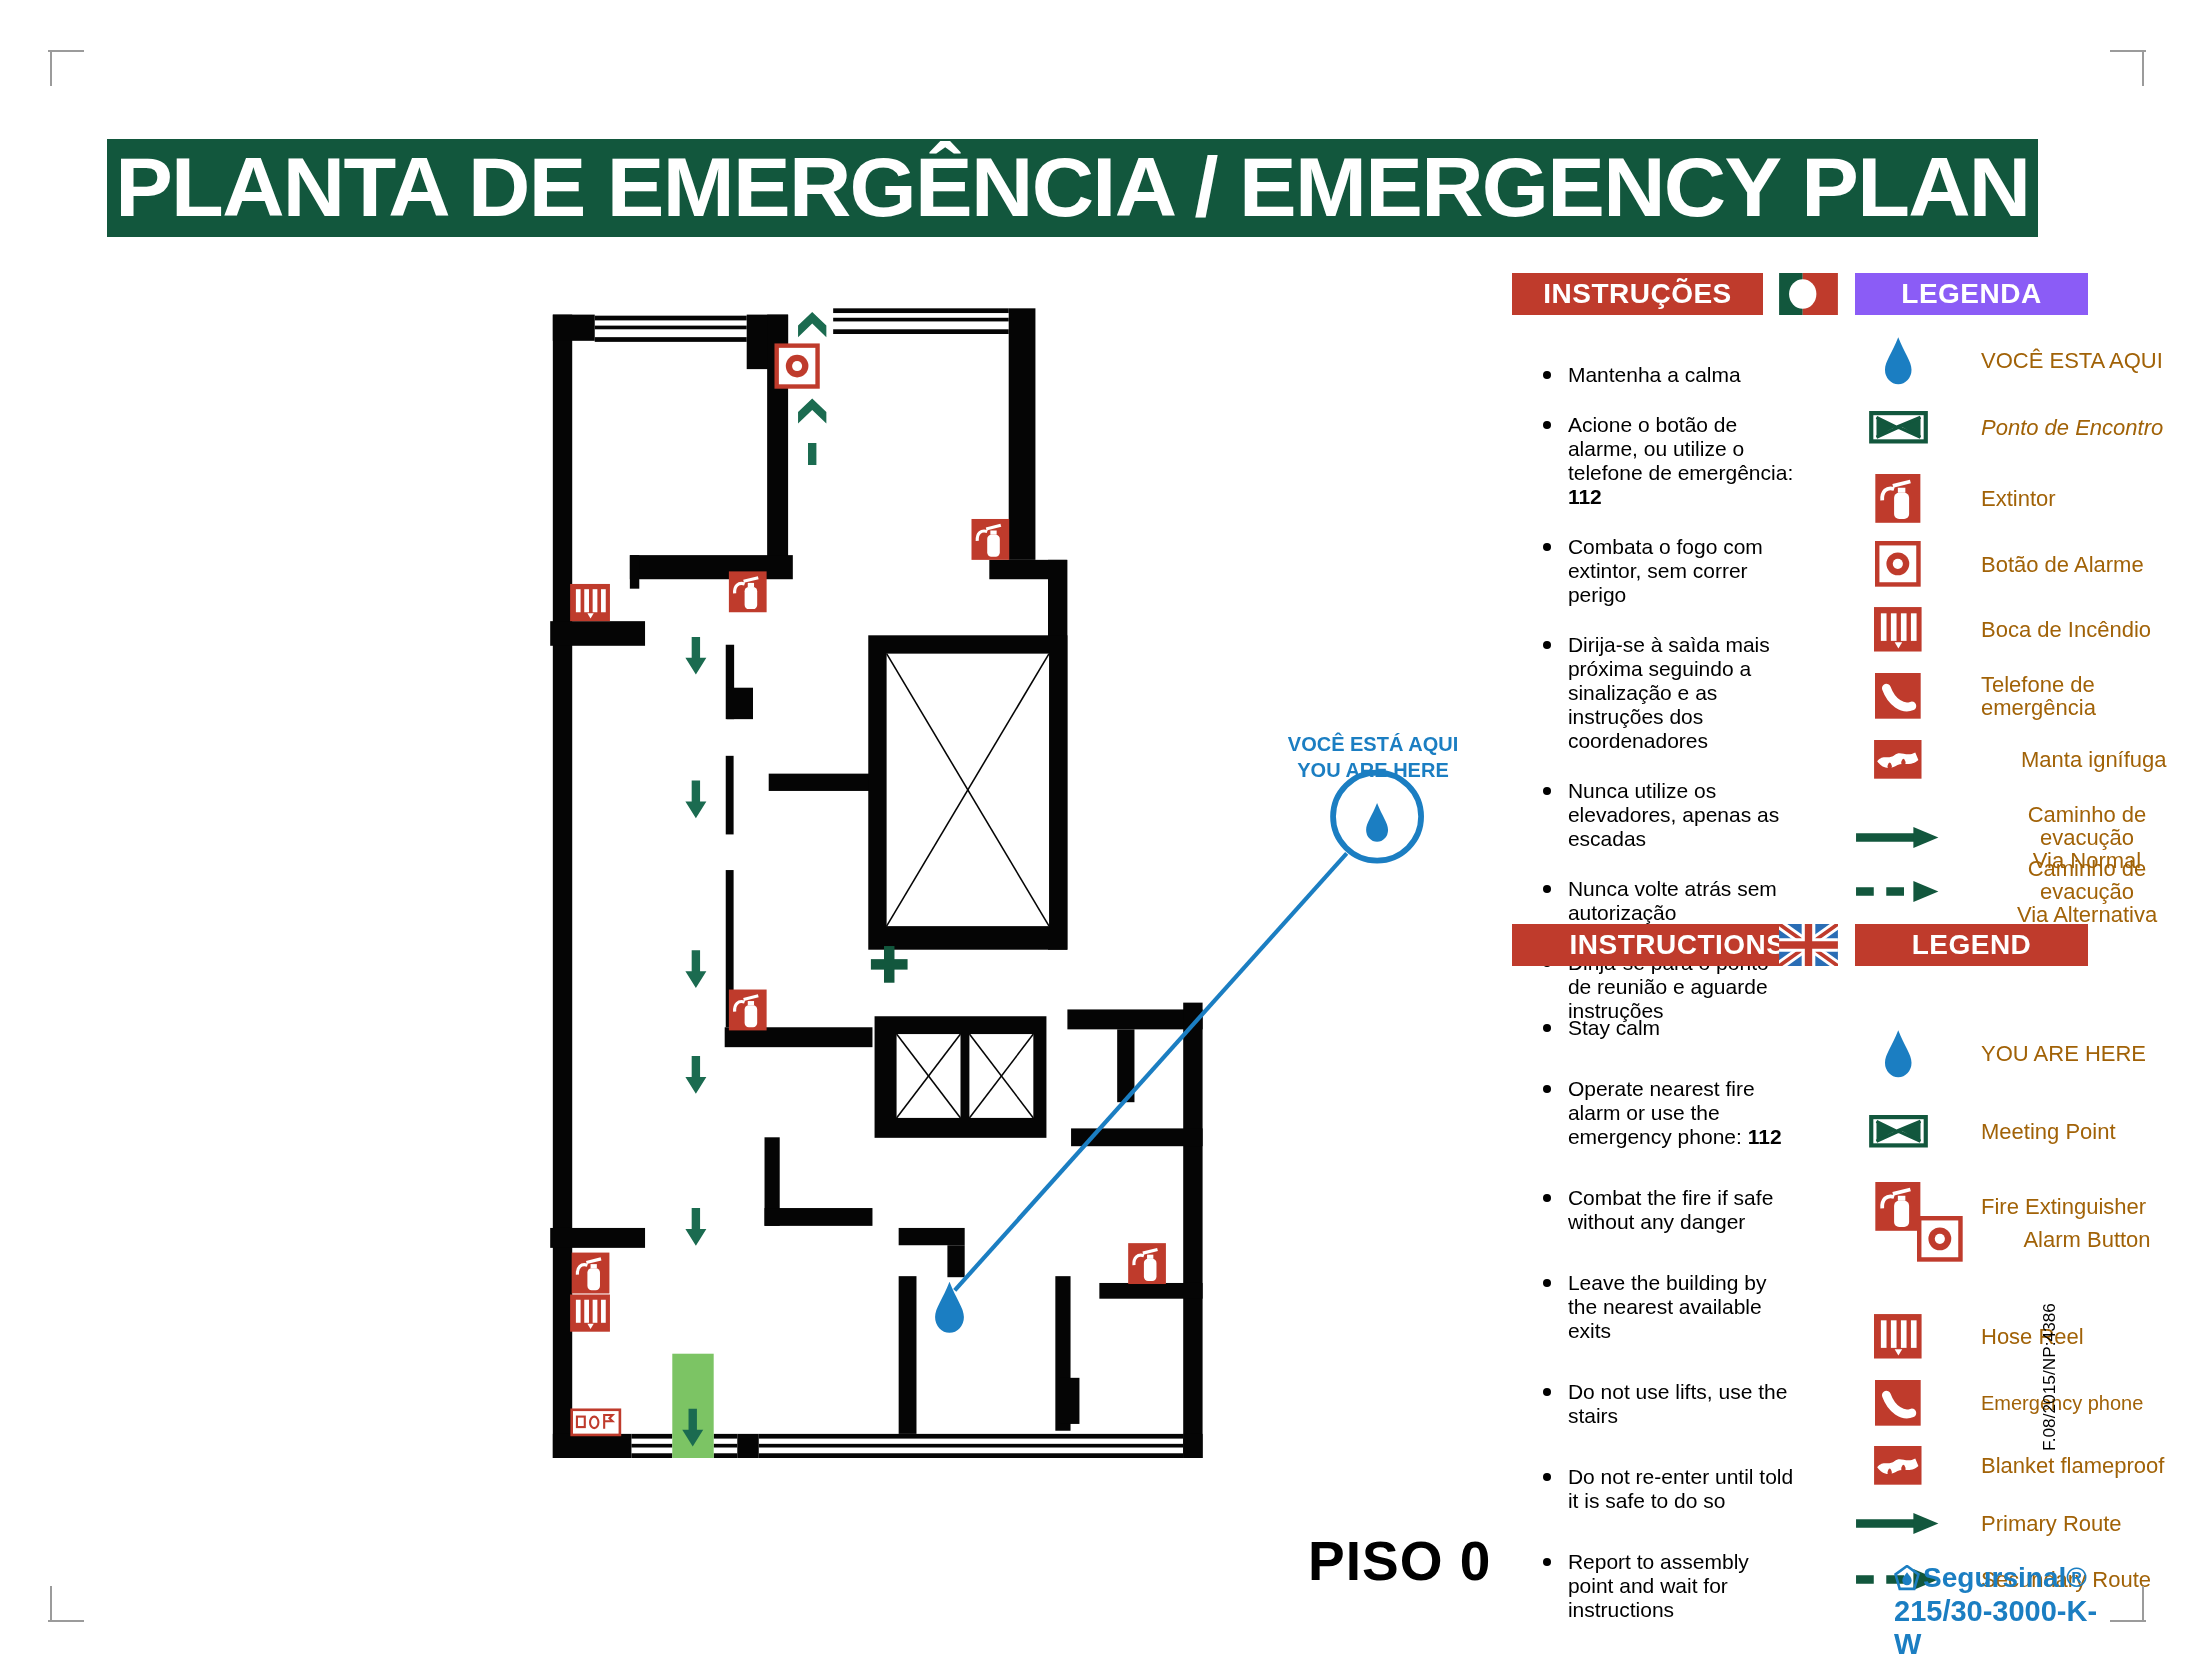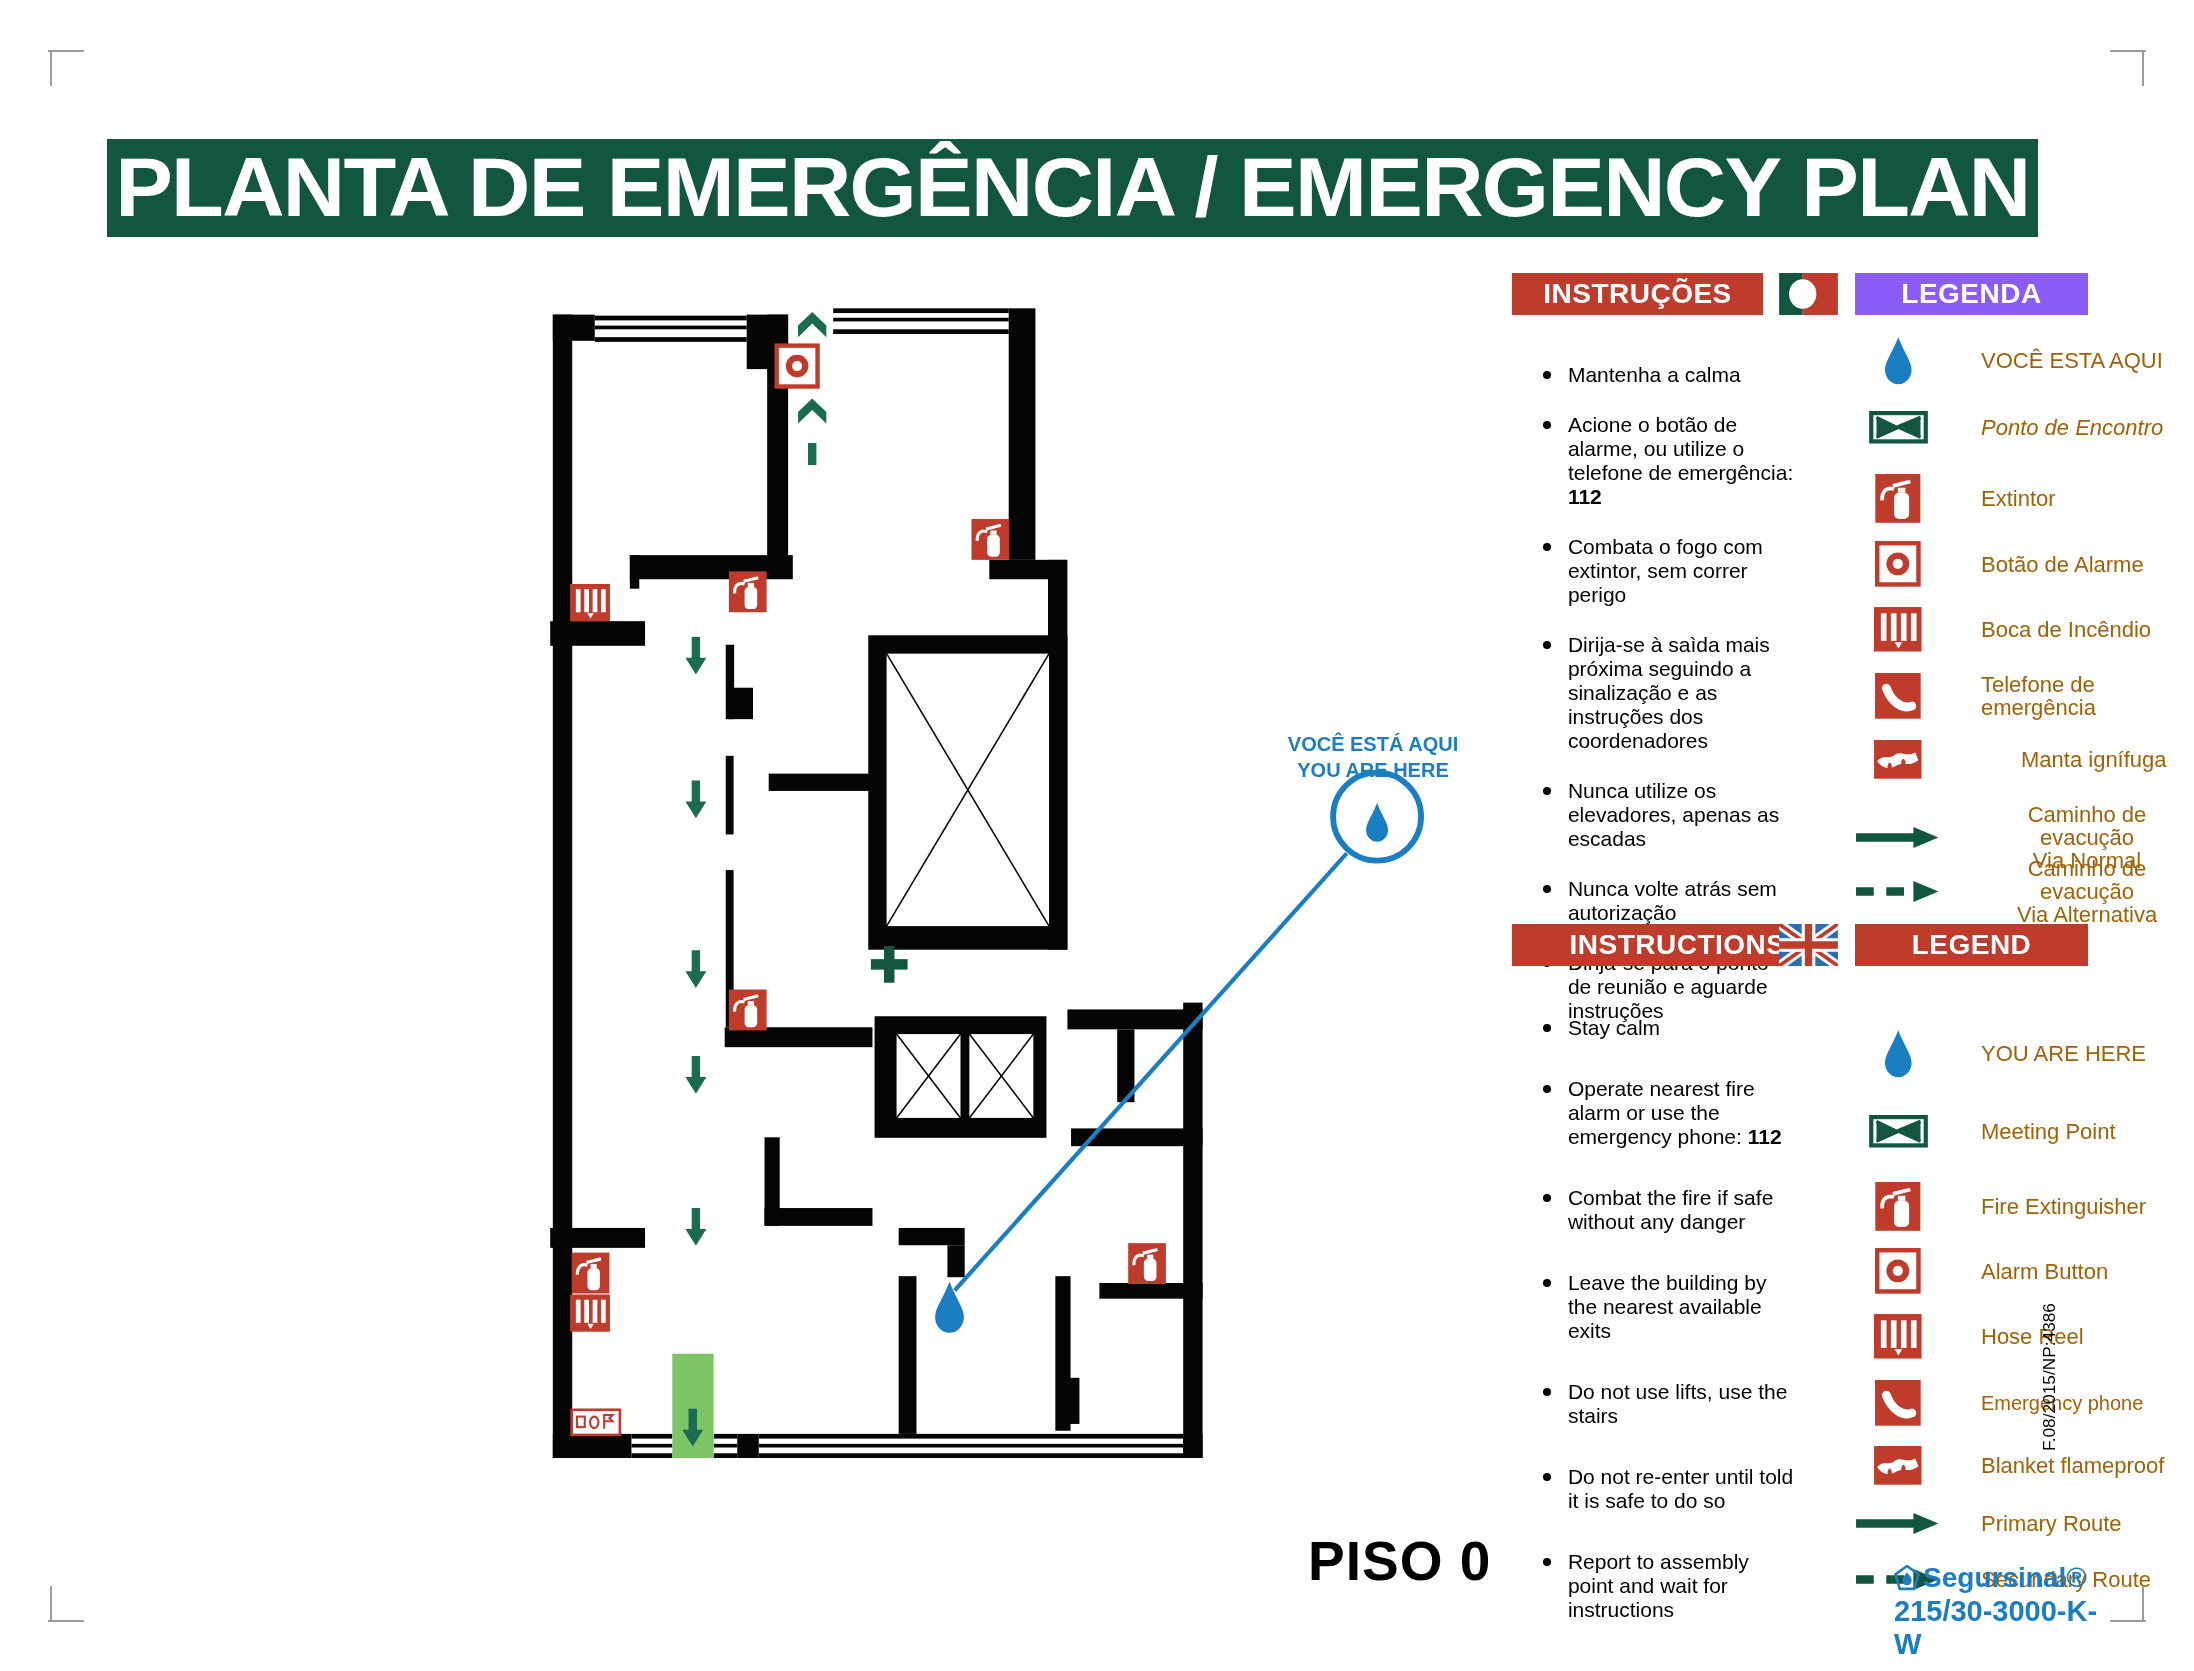--- a/index.html
+++ b/index.html
@@ -393,21 +393,21 @@
   <span class="llab">Meeting Point</span>
 </div>
 <div class="abs lrow" style="top:1182px;">
   <span class="icell">
       <svg width="46" height="49" viewBox="0 0 87 94">
         <use href="#ic-ext" transform="scale(1.2)"></use>
       </svg>
     </span>
   <span class="llab">Fire Extinguisher</span>
 </div>
-<div class="abs lrow" style="top:1248px;">
+<div class="abs lrow" style="top:1216px;justify-content:center;">
   <span class="icell">
       <svg width="46" height="46" viewBox="0 0 87 87">
         <use href="#ic-alarm" transform="scale(1.2)"></use>
       </svg>
     </span>
   <span class="llab">Alarm Button</span>
 </div>
 <div class="abs lrow" style="top:1314px;">
   <span class="icell">
       <svg width="48" height="45" viewBox="0 0 92 86">

